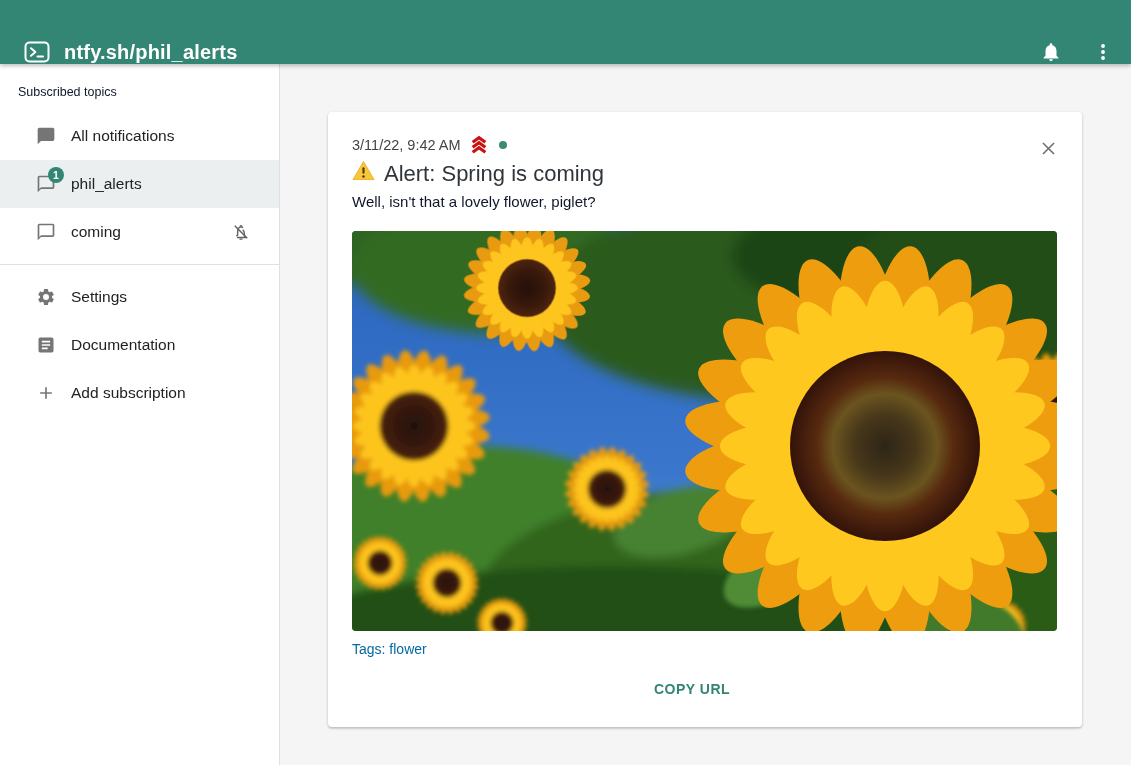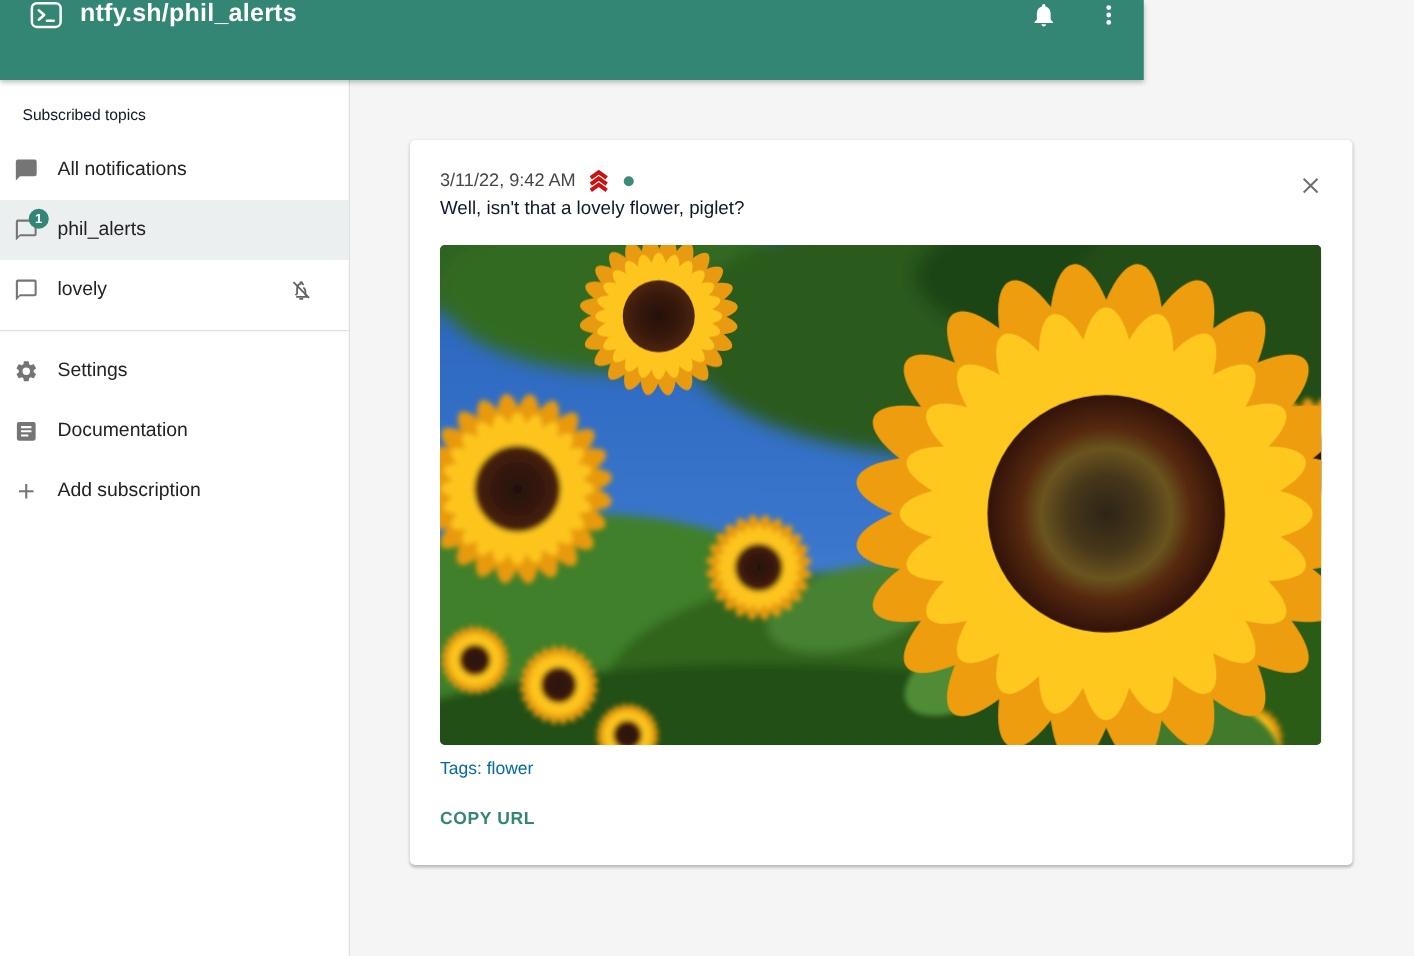--- a/index.html
+++ b/index.html
@@ -1,34 +1,34 @@
 <!DOCTYPE html>
 <html><head>
 <meta charset="utf-8">
 <style>
   * { margin:0; padding:0; box-sizing:border-box; }
   html,body { width:1131px; height:765px; overflow:hidden;
     font-family:"Liberation Sans", sans-serif; background:#f5f5f5; }
 
   
-  .appbar { position:absolute; top:0; left:0; width:915px; height:64px;
-    background:#338574; display:flex; align-items:flex-start; color:#fff;
+  .appbar { position:absolute; top:0; left:0; width:1131px; height:64px;
+    background:#338574; display:flex; align-items:flex-end; color:#fff;
     box-shadow:0 2px 4px rgba(0,0,0,.25); z-index:20; }
   .appbar .logo { margin-left:24px; display:flex; }
   .appbar-title { margin-left:14px; font-size:20px; font-weight:700; letter-spacing:.2px; }
   .appbar-spacer { flex:1; }
   .icon-btn { width:24px; height:24px; display:flex; align-items:center; justify-content:center; cursor:pointer; }
   .icon-btn.bell { margin-right:28px; }
   .icon-btn.kebab { margin-right:16px; }
 
   
   .sidebar { position:absolute; top:64px; left:0; width:280px; bottom:0;
     background:#fff; border-right:1px solid #e0e0e0; z-index:10; }
   .caption { padding:21px 0 13px 18px; font-size:12.5px; color:#0f172a; }
-  .nav-item { height:48px; display:flex; align-items:center; padding-left:11px;
+  .nav-item { height:48px; display:flex; align-items:center; padding-left:36px;
     font-size:15.5px; color:#222; cursor:pointer; position:relative; }
   .nav-item.selected { background:#eceff0; }
   .nav-ic { width:20px; height:20px; margin-right:15px; position:relative; flex:none; color:#757575; }
   .nav-ic svg { display:block; }
   .badge { position:absolute; top:-7px; right:-8px; width:16px; height:16px;
     border-radius:50%; background:#338574; color:#fff; font-size:10.5px; font-weight:700;
     display:flex; align-items:center; justify-content:center; }
   .mute { margin-left:auto; margin-right:28px; width:20px; height:20px; color:#616161; }
   .sb-divider { height:1px; background:#e0e0e0; margin:8px 0; }
 
@@ -42,21 +42,21 @@
   .meta .prio { margin-left:7px; display:flex; }
   .meta .dot { width:8px; height:8px; border-radius:50%; background:#3d8a77; margin-left:9px; }
   .close { position:absolute; top:24px; right:22px; width:24px; height:24px;
     display:flex; align-items:center; justify-content:center; cursor:pointer; color:#6f6f6f; }
   .title { margin-top:5px; font-size:22px; line-height:30px; color:#2f353a;
     display:flex; align-items:center; gap:9px; font-weight:400; }
   .body-text { margin-top:3px; font-size:15px; line-height:20px; color:#0f172a; }
   .photo { margin-top:19px; width:705px; height:400px; border-radius:4px; overflow:hidden; cursor:pointer; }
   .photo svg { display:block; }
   .tags { margin-top:10px; font-size:14px; color:#0369a1; }
-  .actions { margin-top:14px; display:flex; }
+  .actions { margin-top:14px; display:flex;justify-content:center; }
   .txt-btn { font-size:14px; font-weight:700; letter-spacing:.5px; color:#338574;
     padding:10px 0; margin-right:26px; cursor:pointer; background:none; border:none;
     font-family:"Liberation Sans",sans-serif; }
 </style>
 </head>
 <body>
 
 <div class="appbar">
   <span class="logo">
     <svg width="26" height="24" viewBox="0 0 26 24" fill="none" stroke="#fff" stroke-width="2">
@@ -103,21 +103,21 @@
     <span>phil_alerts</span>
   </div>
 
 
   <div class="nav-item">
     <span class="nav-ic">
       <svg width="20" height="20" viewBox="0 0 24 24" fill="#757575">
         <path d="M20 2H4a2 2 0 0 0-2 2v18l4-4h14a2 2 0 0 0 2-2V4a2 2 0 0 0-2-2zm0 14H6l-2 2V4h16v12z"></path>
       </svg>
     </span>
-    <span>lovely</span>
+    <span>coming</span>
     <span class="mute">
       <svg width="20" height="20" viewBox="0 0 24 24" fill="none" stroke="#616161" stroke-width="1.7">
         <path d="M14 9.5c1.2.8 2 2.3 2 4v3l1.5 1.5v.5H7.2"></path>
         <path d="M8 11c0-2.5 1.3-4.3 3-4.8v-.7a1 1 0 0 1 2 0v.7c.5.15 1 .4 1.4.75M8 11v4.5L6.5 17"></path>
         <path d="M10.8 20.5h2.4" stroke-linecap="round"></path>
         <path d="M4.5 4.5 L19.5 19.5"></path>
       </svg>
     </span>
   </div>
 
@@ -165,20 +165,30 @@
       </span>
       <span class="dot"></span>
     </div>
 
     <div class="close">
       <svg width="19" height="19" viewBox="0 0 24 24" stroke="#6f6f6f" stroke-width="2" fill="none">
         <path d="M5 5 L19 19 M19 5 L5 19"></path>
       </svg>
     </div>
 
+    <div class="title">
+      <span>
+        <svg width="23" height="21" viewBox="0 0 24 22">
+          <path d="M12 1.6 L23 20.4 H1 Z" fill="#f8c63c" stroke="#e9b42a" stroke-width="1" stroke-linejoin="round"></path>
+          <rect x="10.9" y="7.5" width="2.2" height="7" rx="1.1" fill="#4a3b10"></rect>
+          <circle cx="12" cy="17.2" r="1.35" fill="#4a3b10"></circle>
+        </svg>
+      </span>
+      <span>Alert: Spring is coming</span>
+    </div>
 
     <div class="body-text">Well, isn't that a lovely flower, piglet?</div>
 
     <div class="photo">
       <svg width="705" height="400" viewBox="0 0 705 400">
         <defs>
           <linearGradient id="sky" x1="0" y1="0" x2="0" y2="1">
             <stop offset="0" stop-color="#2a63bd"></stop>
               <stop offset=".6" stop-color="#3a77cc"></stop>
               <stop offset="1" stop-color="#5b93dd"></stop>

